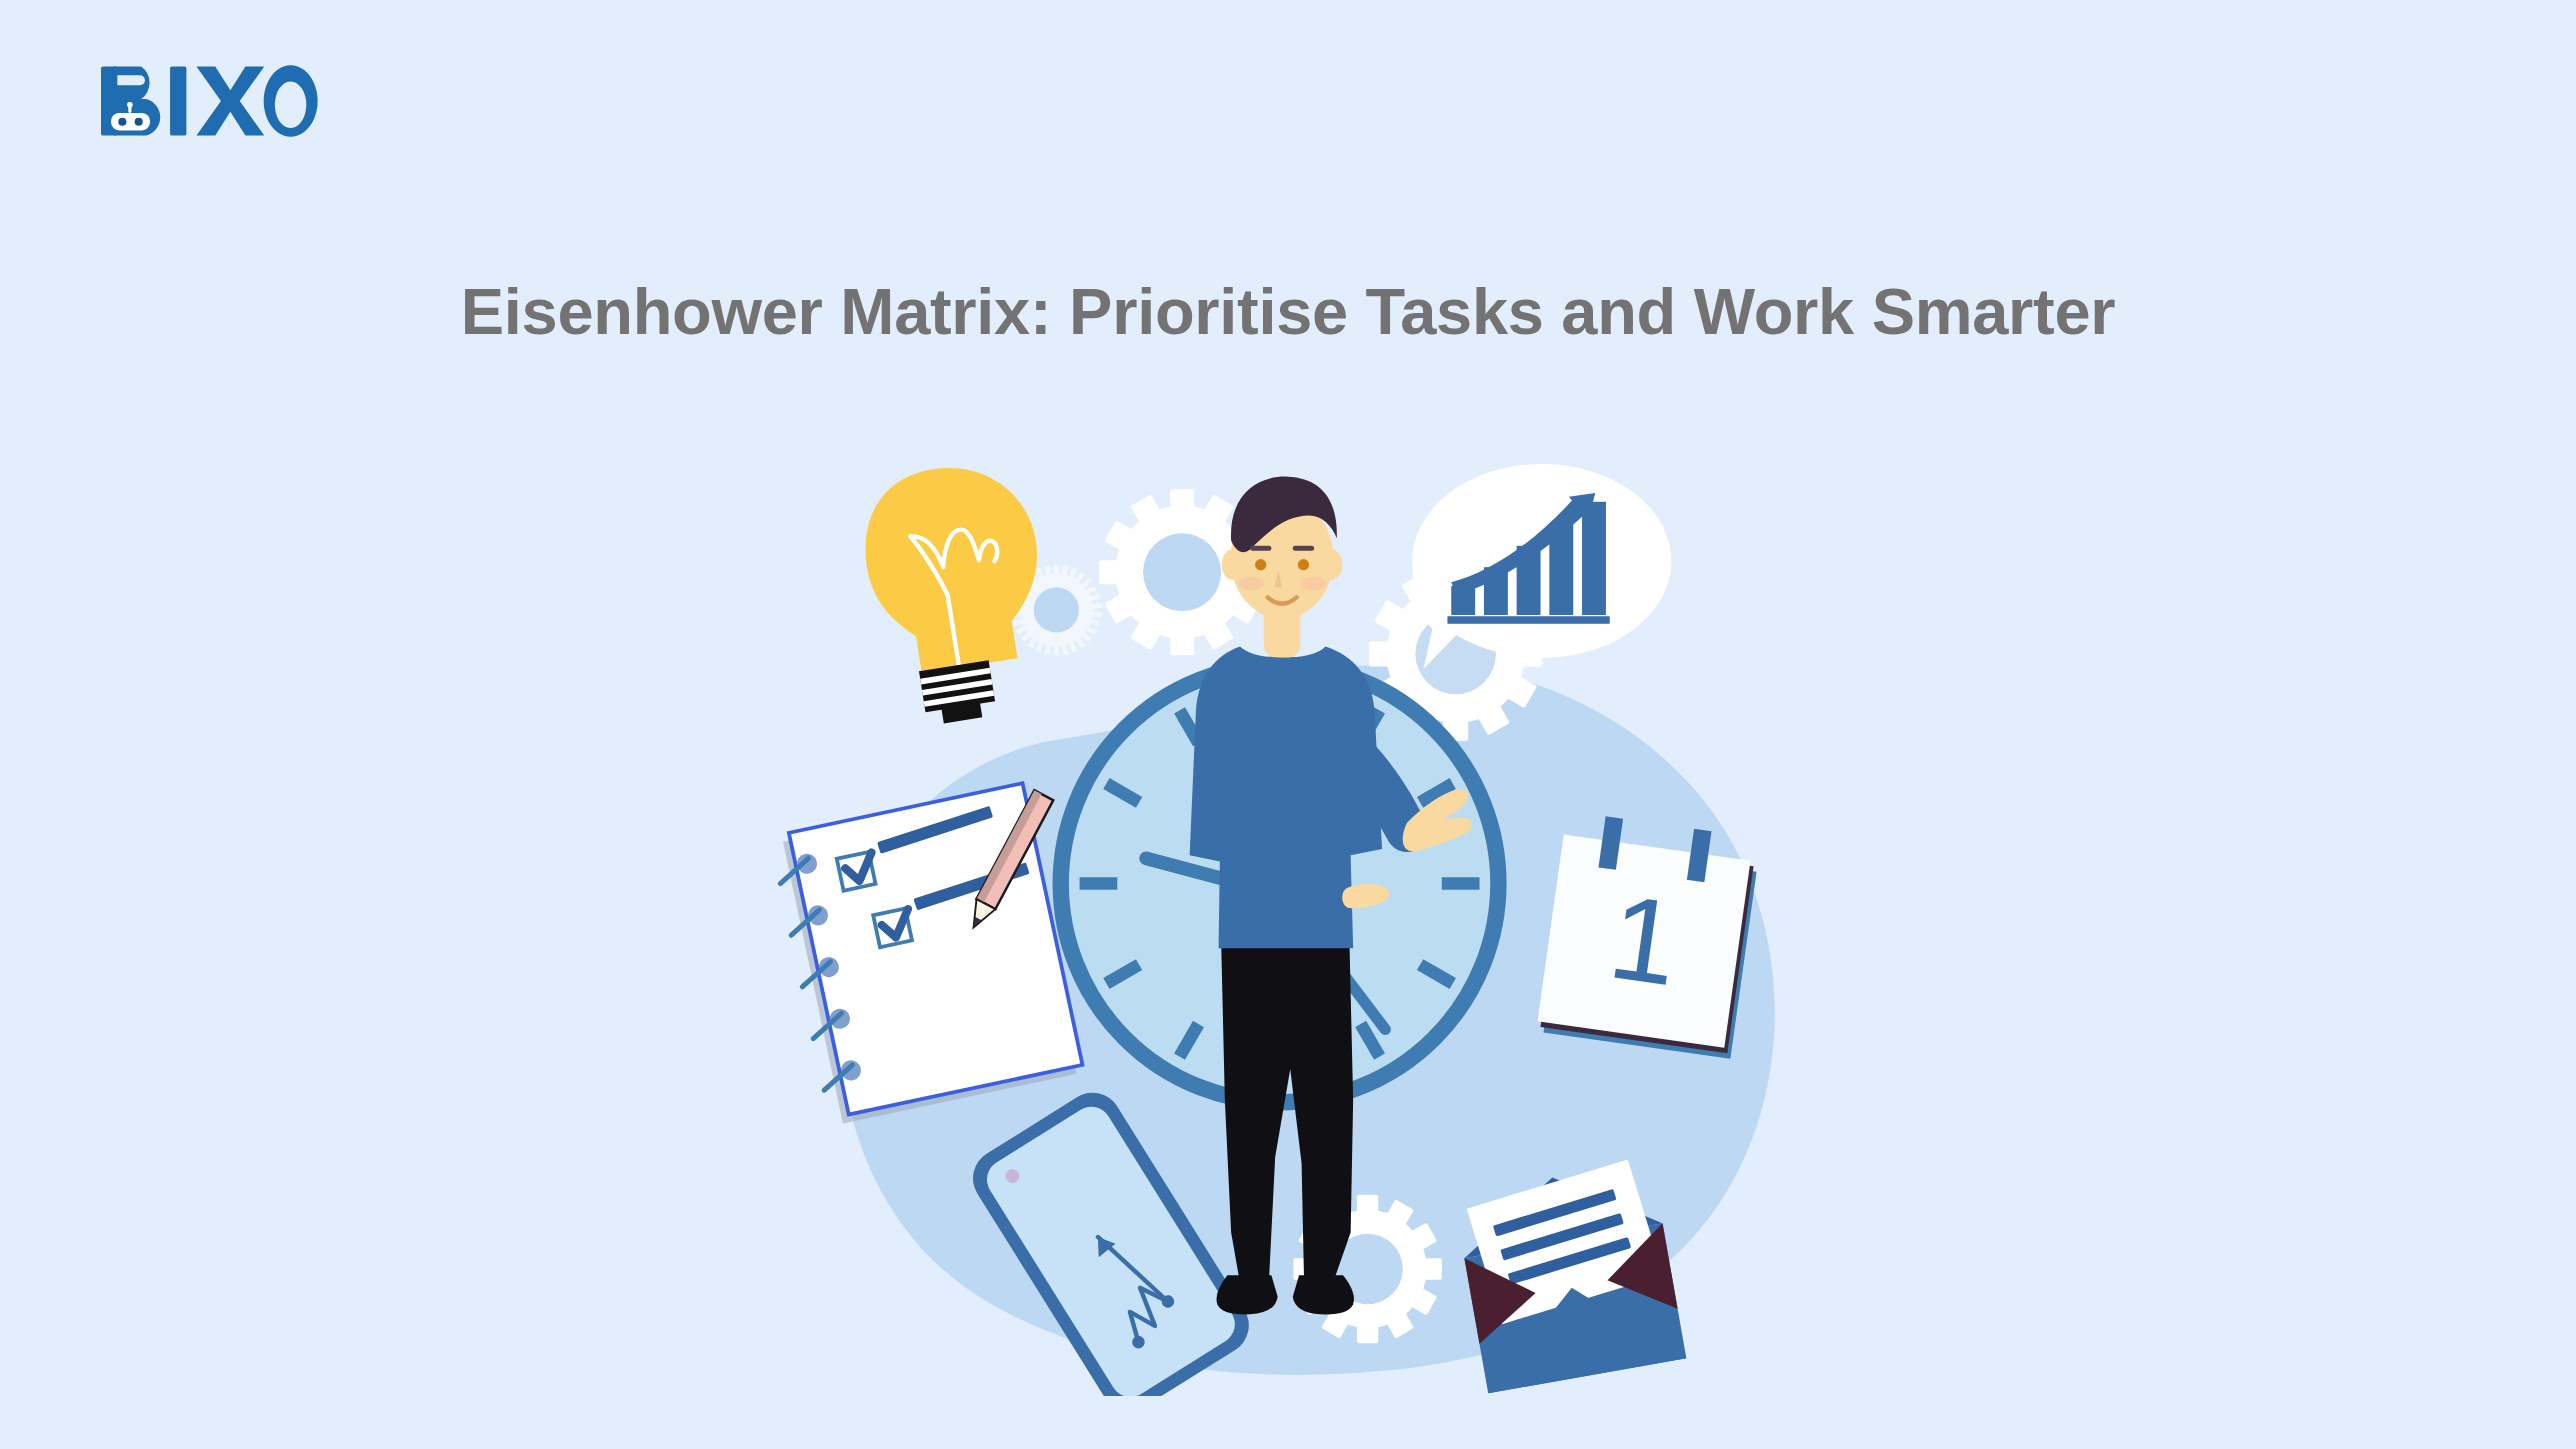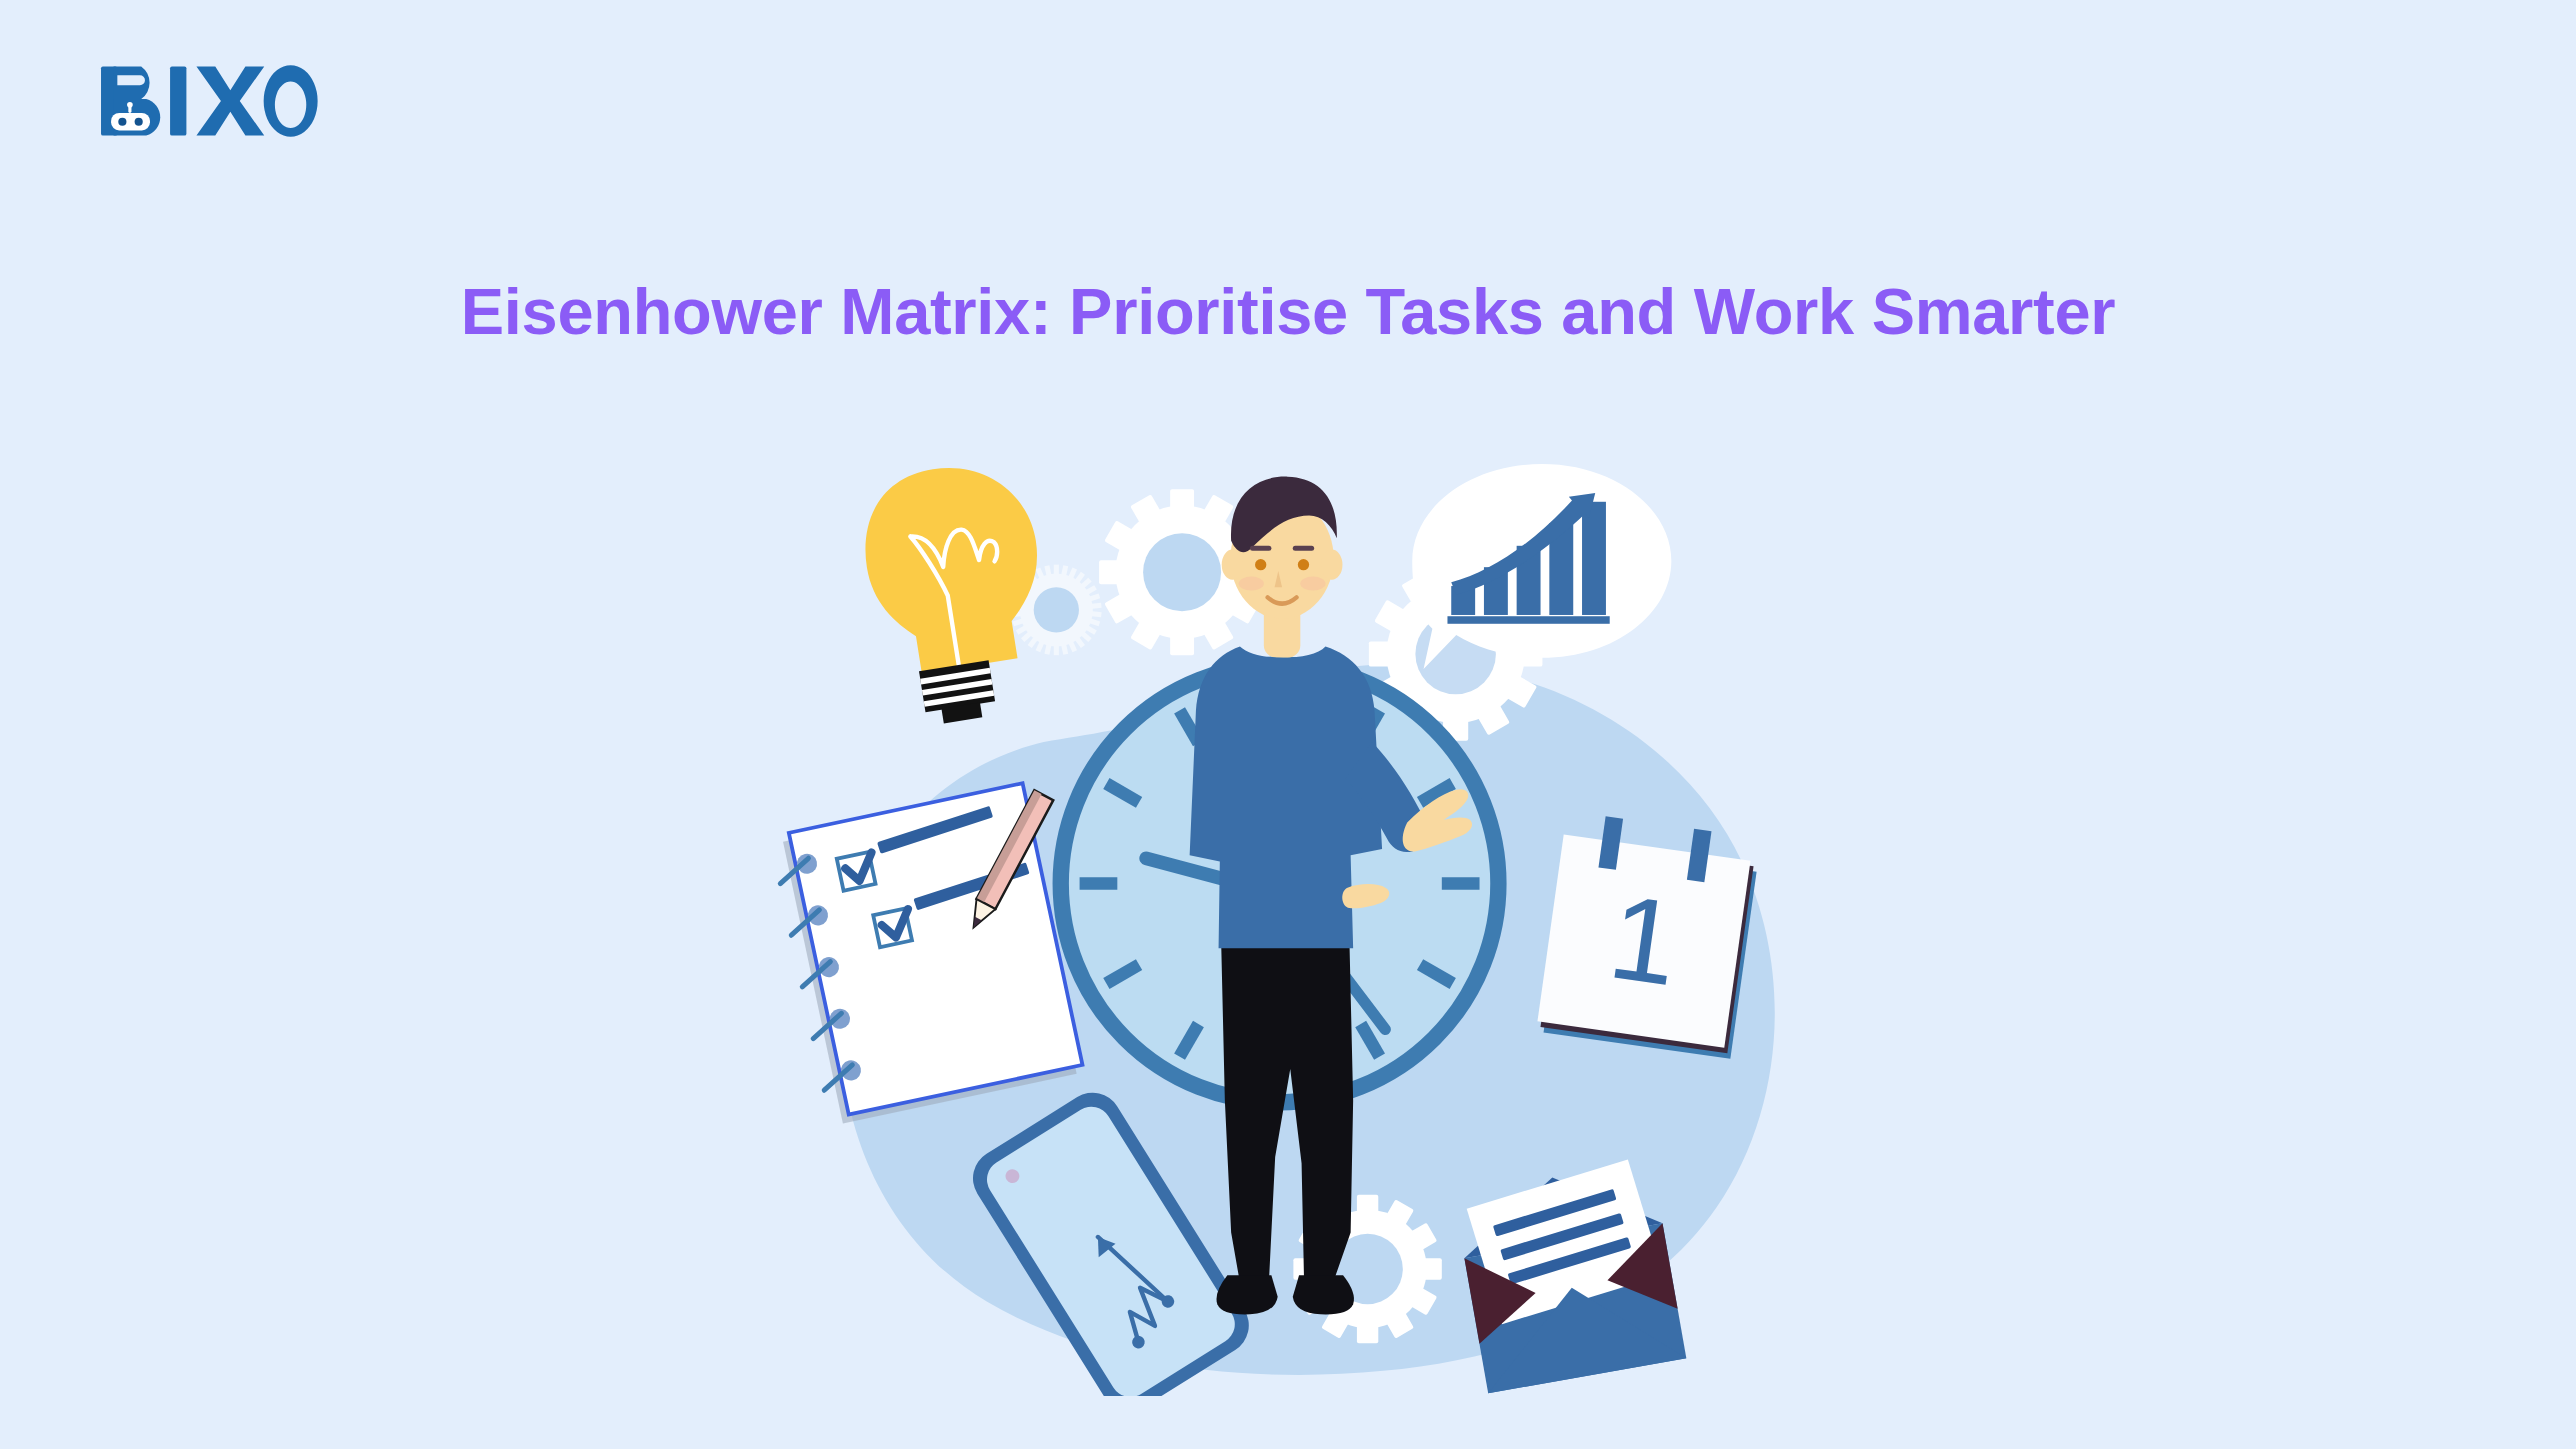--- a/index.html
+++ b/index.html
@@ -29,21 +29,21 @@
   #logo svg { display: block; width: 100%; height: 100%; }
 
   
   #title {
     position: absolute;
     left: 0; right: 0;
     top: 231px;
     text-align: center;
     font-size: 65px;
     font-weight: bold;
-    color: #8b5cf6;
+    color: #737373;
     letter-spacing: -0.3px;
     line-height: 1.15;
     white-space: nowrap;
   }
 
   
   #illustration {
     position: absolute;
     left: 748px;
     top: 415px;

